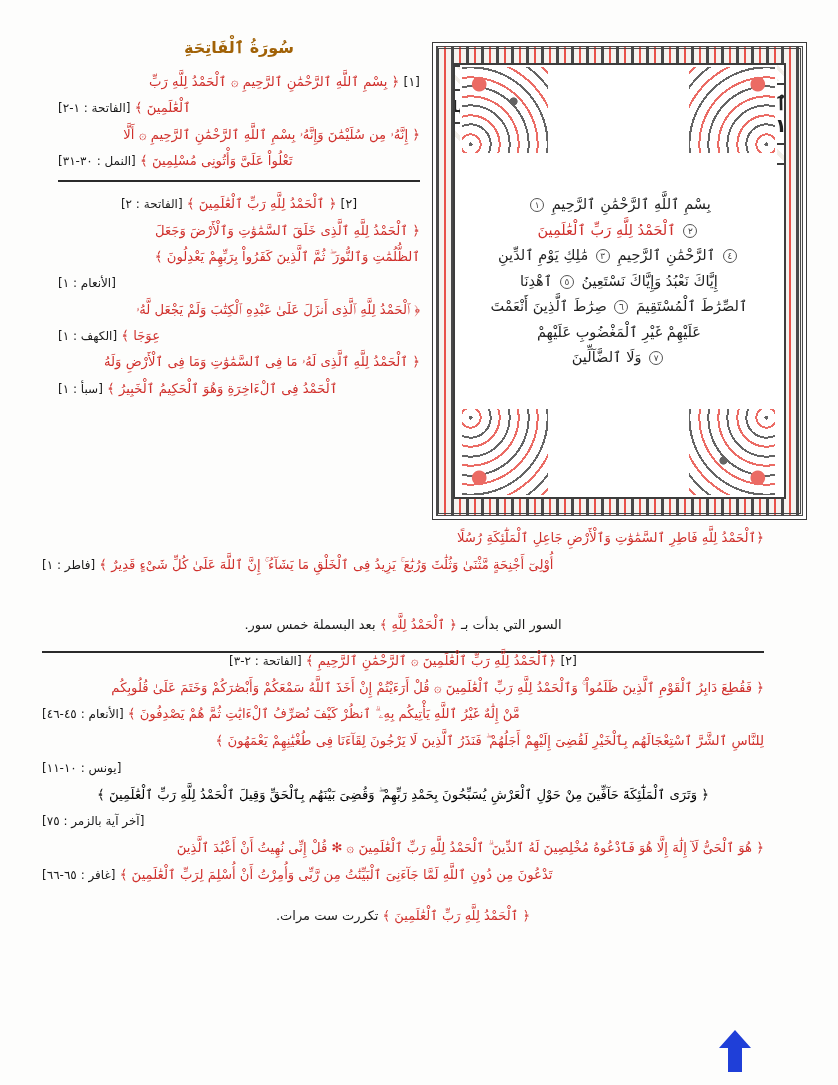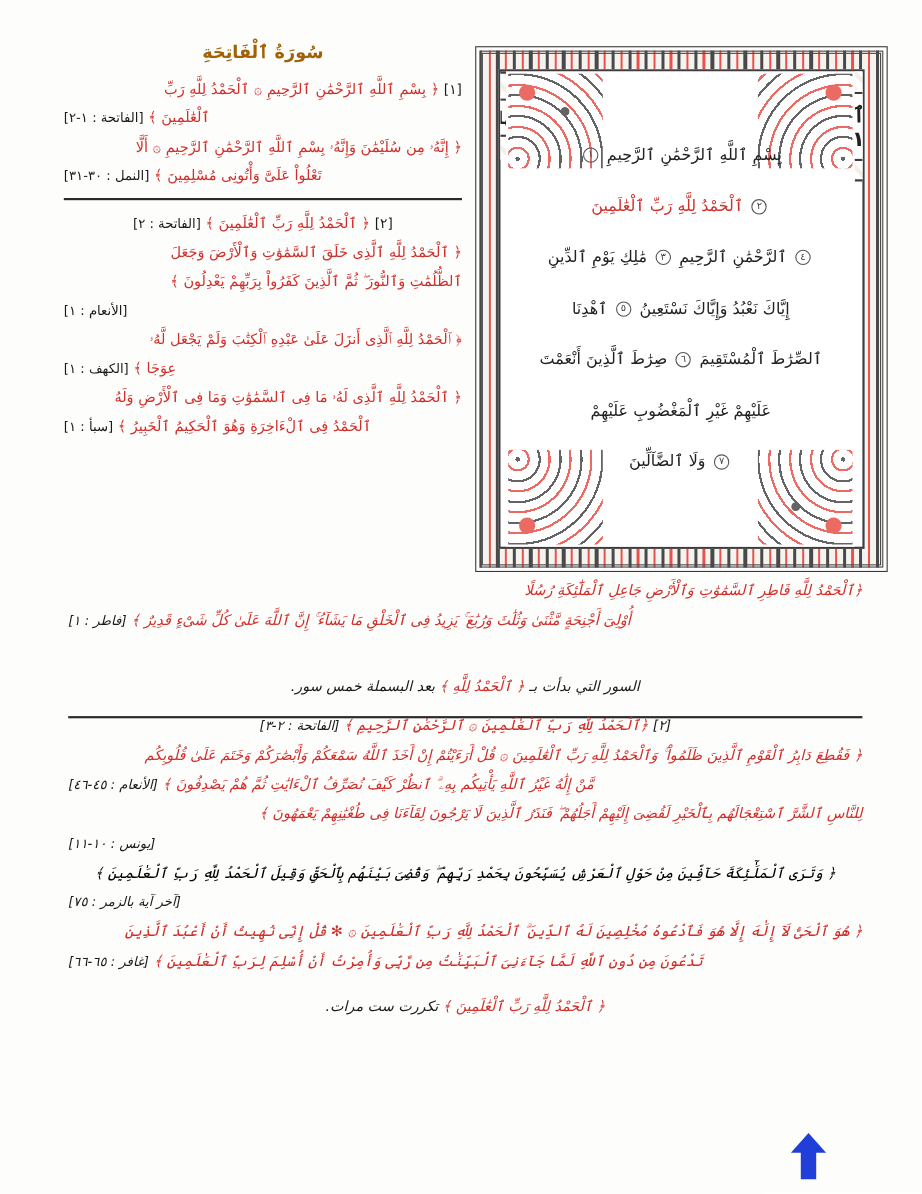--- a/index.html
+++ b/index.html
@@ -99,21 +99,21 @@
   .cartouche.small { font-size: 16px; min-width: 150px; padding: 6px 12px; }
 
   
   .field {
     flex: 1;
     position: relative;
     padding: 16px 30px;
     display: flex;
     flex-direction: column;
     justify-content: center;
-    gap: 24px;
+    gap: 3px;
     background: #ffffff;
   }
   .field::before, .field::after {
     content: "";
     position: absolute;
     width: 86px; height: 86px;
     background:
       radial-gradient(circle at 20% 20%, #e8524a 0 7%, transparent 8%),
       radial-gradient(circle at 60% 40%, #4a4a4a 0 5%, transparent 6%),
       repeating-radial-gradient(circle at 10% 90%,
@@ -192,23 +192,22 @@
 
   .rule {
     height: 0;
     border-top: 2px solid #2b2b2b;
     margin: 7px 0 9px 0;
   }
 
   
   .wide {
     position: absolute;
-    left: 62px;
+    left: 42px;
     width: 722px;
-    font-style: italic;
   }
   .wide .ln { font-size: 13.2px; line-height: 1.95; }
   .wide .rule { border-top: 2.4px solid #2b2b2b; }
 
   .note {
     color: #1a1a1a;
     font-size: 13px;
     text-align: center;
     line-height: 1.9;
   }

